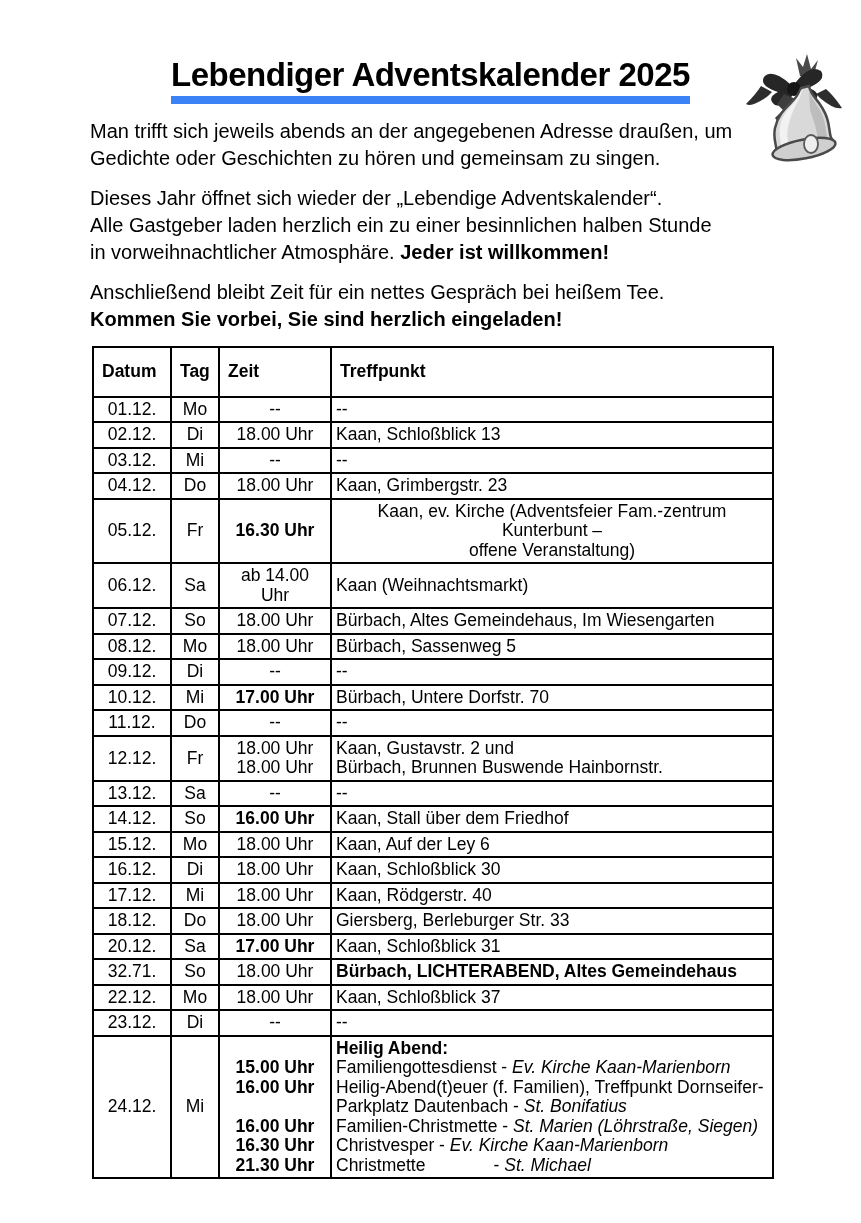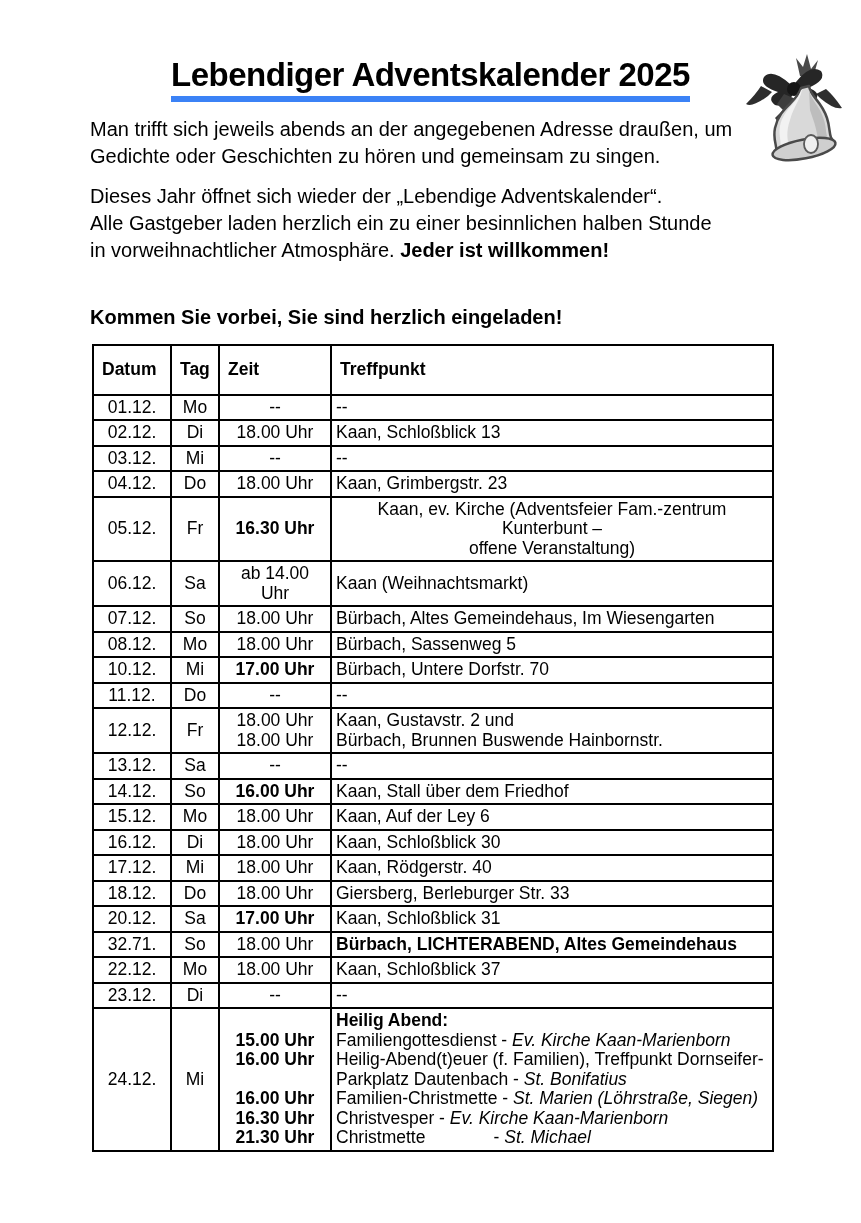--- a/index.html
+++ b/index.html
@@ -4,21 +4,21 @@
 <style>
   html,body{margin:0;padding:0;background:#777;}
   .page{
     width:861px;height:1223px;position:relative;background:#ffffff;
     font-family:"Liberation Sans", sans-serif;color:#000;overflow:hidden;
   }
   
   .title-wrap{padding-top:56px;text-align:center;}
   .doc-title{
     display:inline-block;margin:0;font-size:33px;font-weight:bold;
-    border-bottom:6px solid #3b82f6;padding-bottom:2px;letter-spacing:-0.5px;
+    border-bottom:8px solid #3b82f6;padding-bottom:2px;letter-spacing:-0.5px;
     line-height:1.15;
   }
   
   .bell{position:absolute;left:738px;top:52px;width:120px;height:130px;}
   
   .intro{margin:14px 86px 0 90px;font-size:20px;line-height:27px;}
   .intro p{margin:0 0 13px 0;}
   .b{font-weight:bold;}
   .i{font-style:italic;margin-top:28px;}
   
@@ -77,21 +77,21 @@
     <p>
       <span>Man trifft sich jeweils abends an der angegebenen Adresse draußen, um</span><br>
       <span>Gedichte oder Geschichten zu hören und gemeinsam zu singen.</span>
     </p>
     <p>
       <span>Dieses Jahr öffnet sich wieder der „Lebendige Adventskalender“.</span><br>
       <span>Alle Gastgeber laden herzlich ein zu einer besinnlichen halben Stunde</span><br>
       <span>in vorweihnachtlicher Atmosphäre. </span><span class="b">Jeder ist willkommen!</span>
     </p>
     <p>
-      <br>
+      <span>Anschließend bleibt Zeit für ein nettes Gespräch bei heißem Tee.</span><br>
       <span class="b">Kommen Sie vorbei, Sie sind herzlich eingeladen!</span>
     </p>
   </div>
 
   <table class="sched">
     <colgroup>
       <col style="width:78px">
         <col style="width:48px">
         <col style="width:112px">
         <col style="width:442px">
@@ -181,20 +181,30 @@
           <td class="c-datum">08.12.</td>
           <td class="c-tag">Mo</td>
           <td class="c-zeit">
             <div>18.00 Uhr</div>
           </td>
           <td class="c-treff">
             <div><span>Bürbach, Sassenweg 5</span></div>
           </td>
         </tr>
         <tr>
+          <td class="c-datum">09.12.</td>
+          <td class="c-tag">Di</td>
+          <td class="c-zeit">
+            <div>--</div>
+          </td>
+          <td class="c-treff">
+            <div><span>--</span></div>
+          </td>
+        </tr>
+        <tr>
           <td class="c-datum">10.12.</td>
           <td class="c-tag">Mi</td>
           <td class="c-zeit b">
             <div>17.00 Uhr</div>
           </td>
           <td class="c-treff">
             <div><span>Bürbach, Untere Dorfstr. 70</span></div>
           </td>
         </tr>
         <tr>

